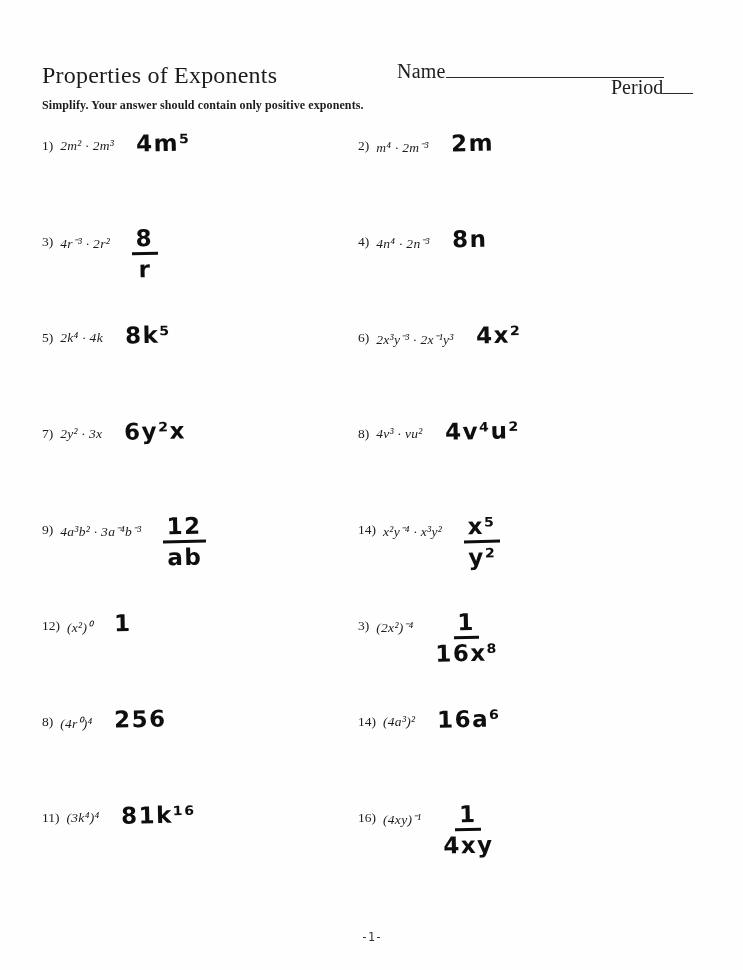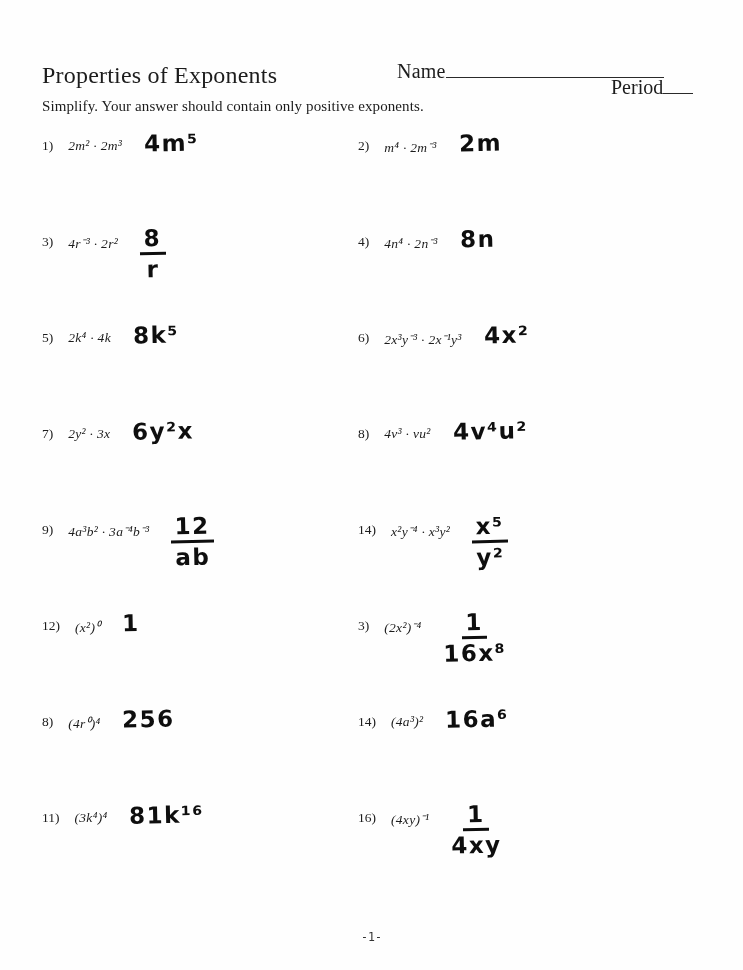--- a/index.html
+++ b/index.html
@@ -12,37 +12,37 @@
     overflow:hidden;
   }
   .sheet{position:absolute;inset:0;background:#fefefe;}
 
   
   .name-block{position:absolute;left:397px;top:44px;font-size:20px;letter-spacing:.2px;margin-top:16px;}
   .name-line{display:inline-block;width:218px;border-bottom:1.4px solid #2a2a2a;height:14px;vertical-align:baseline;}
   .title{position:absolute;left:42px;top:62px;font-size:24px;letter-spacing:.2px;}
   .period-block{position:absolute;left:611px;top:76px;font-size:20px;}
   .period-line{display:inline-block;width:30px;border-bottom:1.4px solid #2a2a2a;height:14px;}
-  .instruction{position:absolute;left:42px;top:98px;font-size:15px;font-weight:normal;letter-spacing:.1px;}
+  .instruction{position:absolute;left:42px;top:98px;font-size:12px;font-weight:bold;letter-spacing:.1px;}
 
   
   .grid{
     position:absolute;left:42px;top:126px;right:16px;
     display:grid;
     grid-template-columns:316px 1fr;
     grid-auto-rows:96px;
   }
   .problem{
     display:flex;
     align-items:flex-start;
     padding-top:8px;
     white-space:nowrap;
   }
   .pnum{font-size:13.5px;margin-right:7px;padding-top:4px;}
-  .expr{font-size:13.5px;font-style:italic;padding-top:4px;letter-spacing:.3px;margin-left:8px;}
+  .expr{font-size:13.5px;font-style:italic;padding-top:4px;letter-spacing:.3px;}
 
   
   .answer{
     margin-left:22px;
     font-family:"DejaVu Sans", sans-serif;
     font-weight:bold;
     font-size:23px;
     color:#0e0e0e;
     letter-spacing:1.5px;
     transform:rotate(-1.2deg);

